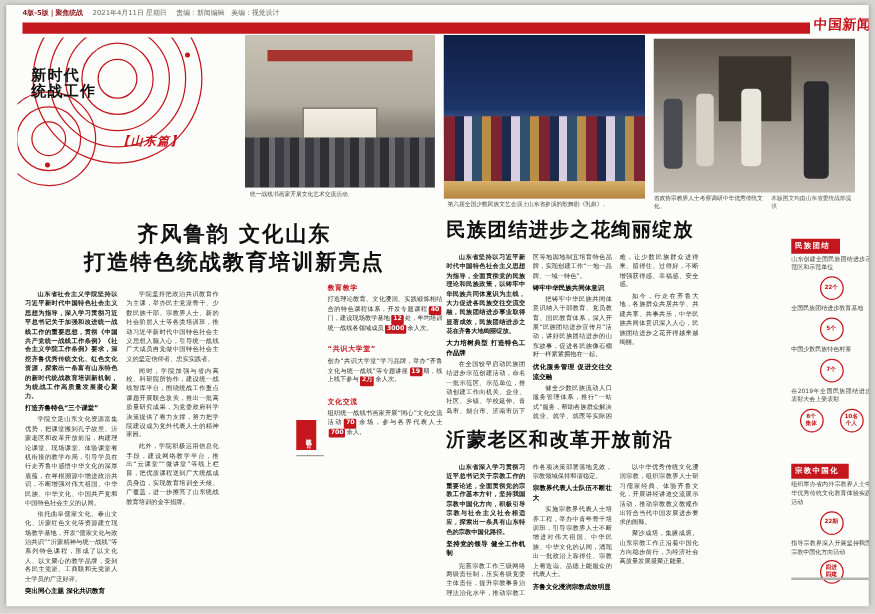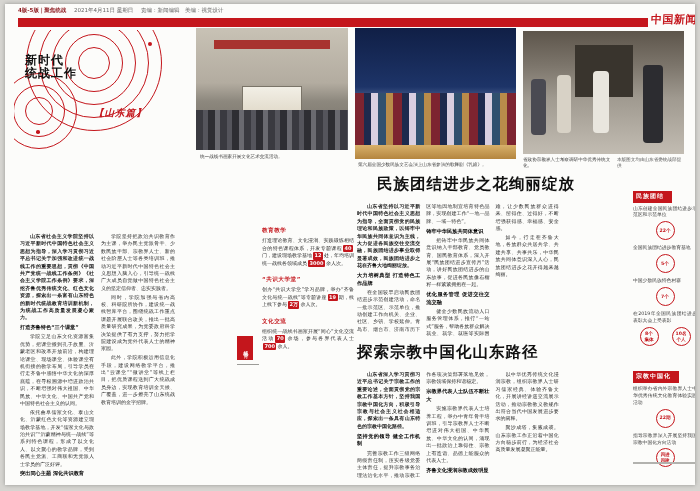--- a/index.html
+++ b/index.html
@@ -46,21 +46,21 @@
 
   .cap{position:absolute;font-size:4.6px;color:#3c3c3c;line-height:1.3;}
   .cap1{left:195px;top:150px;width:150px;}
   .cap2{left:353px;top:158px;width:158px;}
   .cap3{left:518px;top:153px;width:161px;display:flex;justify-content:space-between;}
   .cap3 .credit{color:#555;}
 
   
   .hl1{position:absolute;left:15px;top:173px;width:335px;text-align:center;color:#101010;
        font-weight:bold;font-size:17px;line-height:1.32;letter-spacing:1.5px;}
-  .hl2{position:absolute;left:372px;top:170px;color:#101010;font-weight:bold;font-size:15.5px;letter-spacing:1px;}
+  .hl2{position:absolute;left:352px;top:170px;color:#101010;font-weight:bold;font-size:15.5px;letter-spacing:1px;}
   .hl3{position:absolute;left:352px;top:338px;color:#101010;font-weight:bold;font-size:15.5px;letter-spacing:1px;}
 
   .colbody{position:absolute;font-size:5px;line-height:1.48;color:#2e2e2e;text-align:justify;
            column-fill:auto;overflow:hidden;}
   .colbody p{margin:0 0 1.5px;text-indent:2em;}
   .colbody p:first-child{font-weight:bold;color:#1a1a1a;}
   .colbody h4{margin:2.5px 0 1.5px;font-size:5.2px;color:#000;text-indent:0;}
   .body1{left:15px;top:229px;width:236px;height:247px;column-count:3;column-gap:7px;}
   .body2{left:352px;top:199px;width:271px;height:135px;column-count:4;column-gap:6px;}
   .body3{left:352px;top:367px;width:271px;height:110px;column-count:4;column-gap:6px;}
@@ -135,20 +135,24 @@
     <div class="fig-c"></div>
     <div class="fig-d"></div>
   </div>
   <div class="cap cap1">统一战线书画家开展文化艺术交流活动。</div>
   <div class="cap cap2">第六届全国少数民族文艺会演上山东省参演的歌舞剧《乳娘》。</div>
   <div class="cap cap3">
     <span>省政协宗教界人士考察调研中华优秀传统文化。</span>
     <span class="credit">本版图文均由山东省委统战部提供</span>
   </div>
 
+  <div class="hl1">
+    <div>齐风鲁韵 文化山东</div>
+    <div>打造特色统战教育培训新亮点</div>
+  </div>
   <div class="colbody body1">
       <p>山东省社会主义学院坚持以习近平新时代中国特色社会主义思想为指导，深入学习贯彻习近平总书记关于加强和改进统一战线工作的重要思想，贯彻《中国共产党统一战线工作条例》《社会主义学院工作条例》要求，深挖齐鲁优秀传统文化、红色文化资源，探索出一条富有山东特色的新时代统战教育培训新机制，为统战工作高质量发展凝心聚力。</p>
       <h4>打造齐鲁特色“三个课堂”</h4>
       <p>学院立足山东文化资源富集优势，把课堂搬到孔子故里、沂蒙老区和改革开放前沿，构建理论课堂、现场课堂、体验课堂有机衔接的教学布局，引导学员在行走齐鲁中感悟中华文化的深厚底蕴，在寻根溯源中增进政治共识，不断增强对伟大祖国、中华民族、中华文化、中国共产党和中国特色社会主义的认同。</p>
       <p>依托曲阜儒家文化、泰山文化、沂蒙红色文化等资源建立现场教学基地，开发“儒家文化与政治共识”“沂蒙精神与统一战线”等系列特色课程，形成了以文化人、以文聚心的教学品牌，受到各民主党派、工商联和无党派人士学员的广泛好评。</p>
       <h4>突出同心主题 深化共识教育</h4>
       <p>学院坚持把政治共识教育作为主课，举办民主党派骨干、少数民族干部、宗教界人士、新的社会阶层人士等各类培训班，推动习近平新时代中国特色社会主义思想入脑入心，引导统一战线广大成员自觉做中国特色社会主义的坚定信仰者、忠实实践者。</p>
       <p>同时，学院加强与省内高校、科研院所协作，建设统一战线智库平台，围绕统战工作重点课题开展联合攻关，推出一批高质量研究成果，为党委政府科学决策提供了有力支撑，努力把学院建设成为党外代表人士的精神家园。</p>
       <p>此外，学院积极运用信息化手段，建设网络教学平台，推出“云课堂”“微讲堂”等线上栏目，把优质课程送到广大统战成员身边，实现教育培训全天候、广覆盖，进一步擦亮了山东统战教育培训的金字招牌。</p>
     </div>
@@ -175,21 +179,21 @@
       <p>山东省坚持以习近平新时代中国特色社会主义思想为指导，全面贯彻党的民族理论和民族政策，以铸牢中华民族共同体意识为主线，大力促进各民族交往交流交融，民族团结进步事业取得显著成效，民族团结进步之花在齐鲁大地绚丽绽放。</p>
       <h4>大力培树典型 打造特色工作品牌</h4>
       <p>在全国较早启动民族团结进步示范创建活动，命名一批示范区、示范单位，推动创建工作向机关、企业、社区、乡镇、学校延伸。青岛市、烟台市、济南市历下区等地因地制宜培育特色品牌，实现创建工作“一地一品牌、一域一特色”。</p>
       <h4>铸牢中华民族共同体意识</h4>
       <p>把铸牢中华民族共同体意识纳入干部教育、党员教育、国民教育体系，深入开展“民族团结进步宣传月”活动，讲好民族团结进步的山东故事，促进各民族像石榴籽一样紧紧拥抱在一起。</p>
       <h4>优化服务管理 促进交往交流交融</h4>
       <p>健全少数民族流动人口服务管理体系，推行“一站式”服务，帮助各族群众解决就业、就学、就医等实际困难，让少数民族群众进得来、留得住、过得好，不断增强获得感、幸福感、安全感。</p>
       <p>如今，行走在齐鲁大地，各族群众共居共学、共建共享、共事共乐，中华民族共同体意识深入人心，民族团结进步之花开得越来越绚丽。</p>
     </div>
 
-  <div class="hl3">探索宗教中国化山东路径</div>
+  <div class="hl3">沂蒙老区和改革开放前沿</div>
   <div class="colbody body3">
       <p>山东省深入学习贯彻习近平总书记关于宗教工作的重要论述，全面贯彻党的宗教工作基本方针，坚持我国宗教中国化方向，积极引导宗教与社会主义社会相适应，探索出一条具有山东特色的宗教中国化路径。</p>
       <h4>坚持党的领导 健全工作机制</h4>
       <p>完善宗教工作三级网络两级责任制，压实各级党委主体责任，提升宗教事务治理法治化水平，推动宗教工作各项决策部署落地见效，宗教领域保持和谐稳定。</p>
       <h4>宗教界代表人士队伍不断壮大</h4>
       <p>实施宗教界代表人士培养工程，举办中青年骨干培训班，引导宗教界人士不断增进对伟大祖国、中华民族、中华文化的认同，涌现出一批政治上靠得住、宗教上有造诣、品德上能服众的代表人士。</p>
       <h4>齐鲁文化浸润宗教成效明显</h4>
       <p>以中华优秀传统文化浸润宗教，组织宗教界人士研习儒家经典、体验齐鲁文化，开展讲经讲道交流展示活动，推动宗教教义教规作出符合当代中国发展进步要求的阐释。</p>
       <p>聚沙成塔，集腋成裘。山东宗教工作正沿着中国化方向稳步前行，为经济社会高质量发展凝聚正能量。</p>
     </div>

